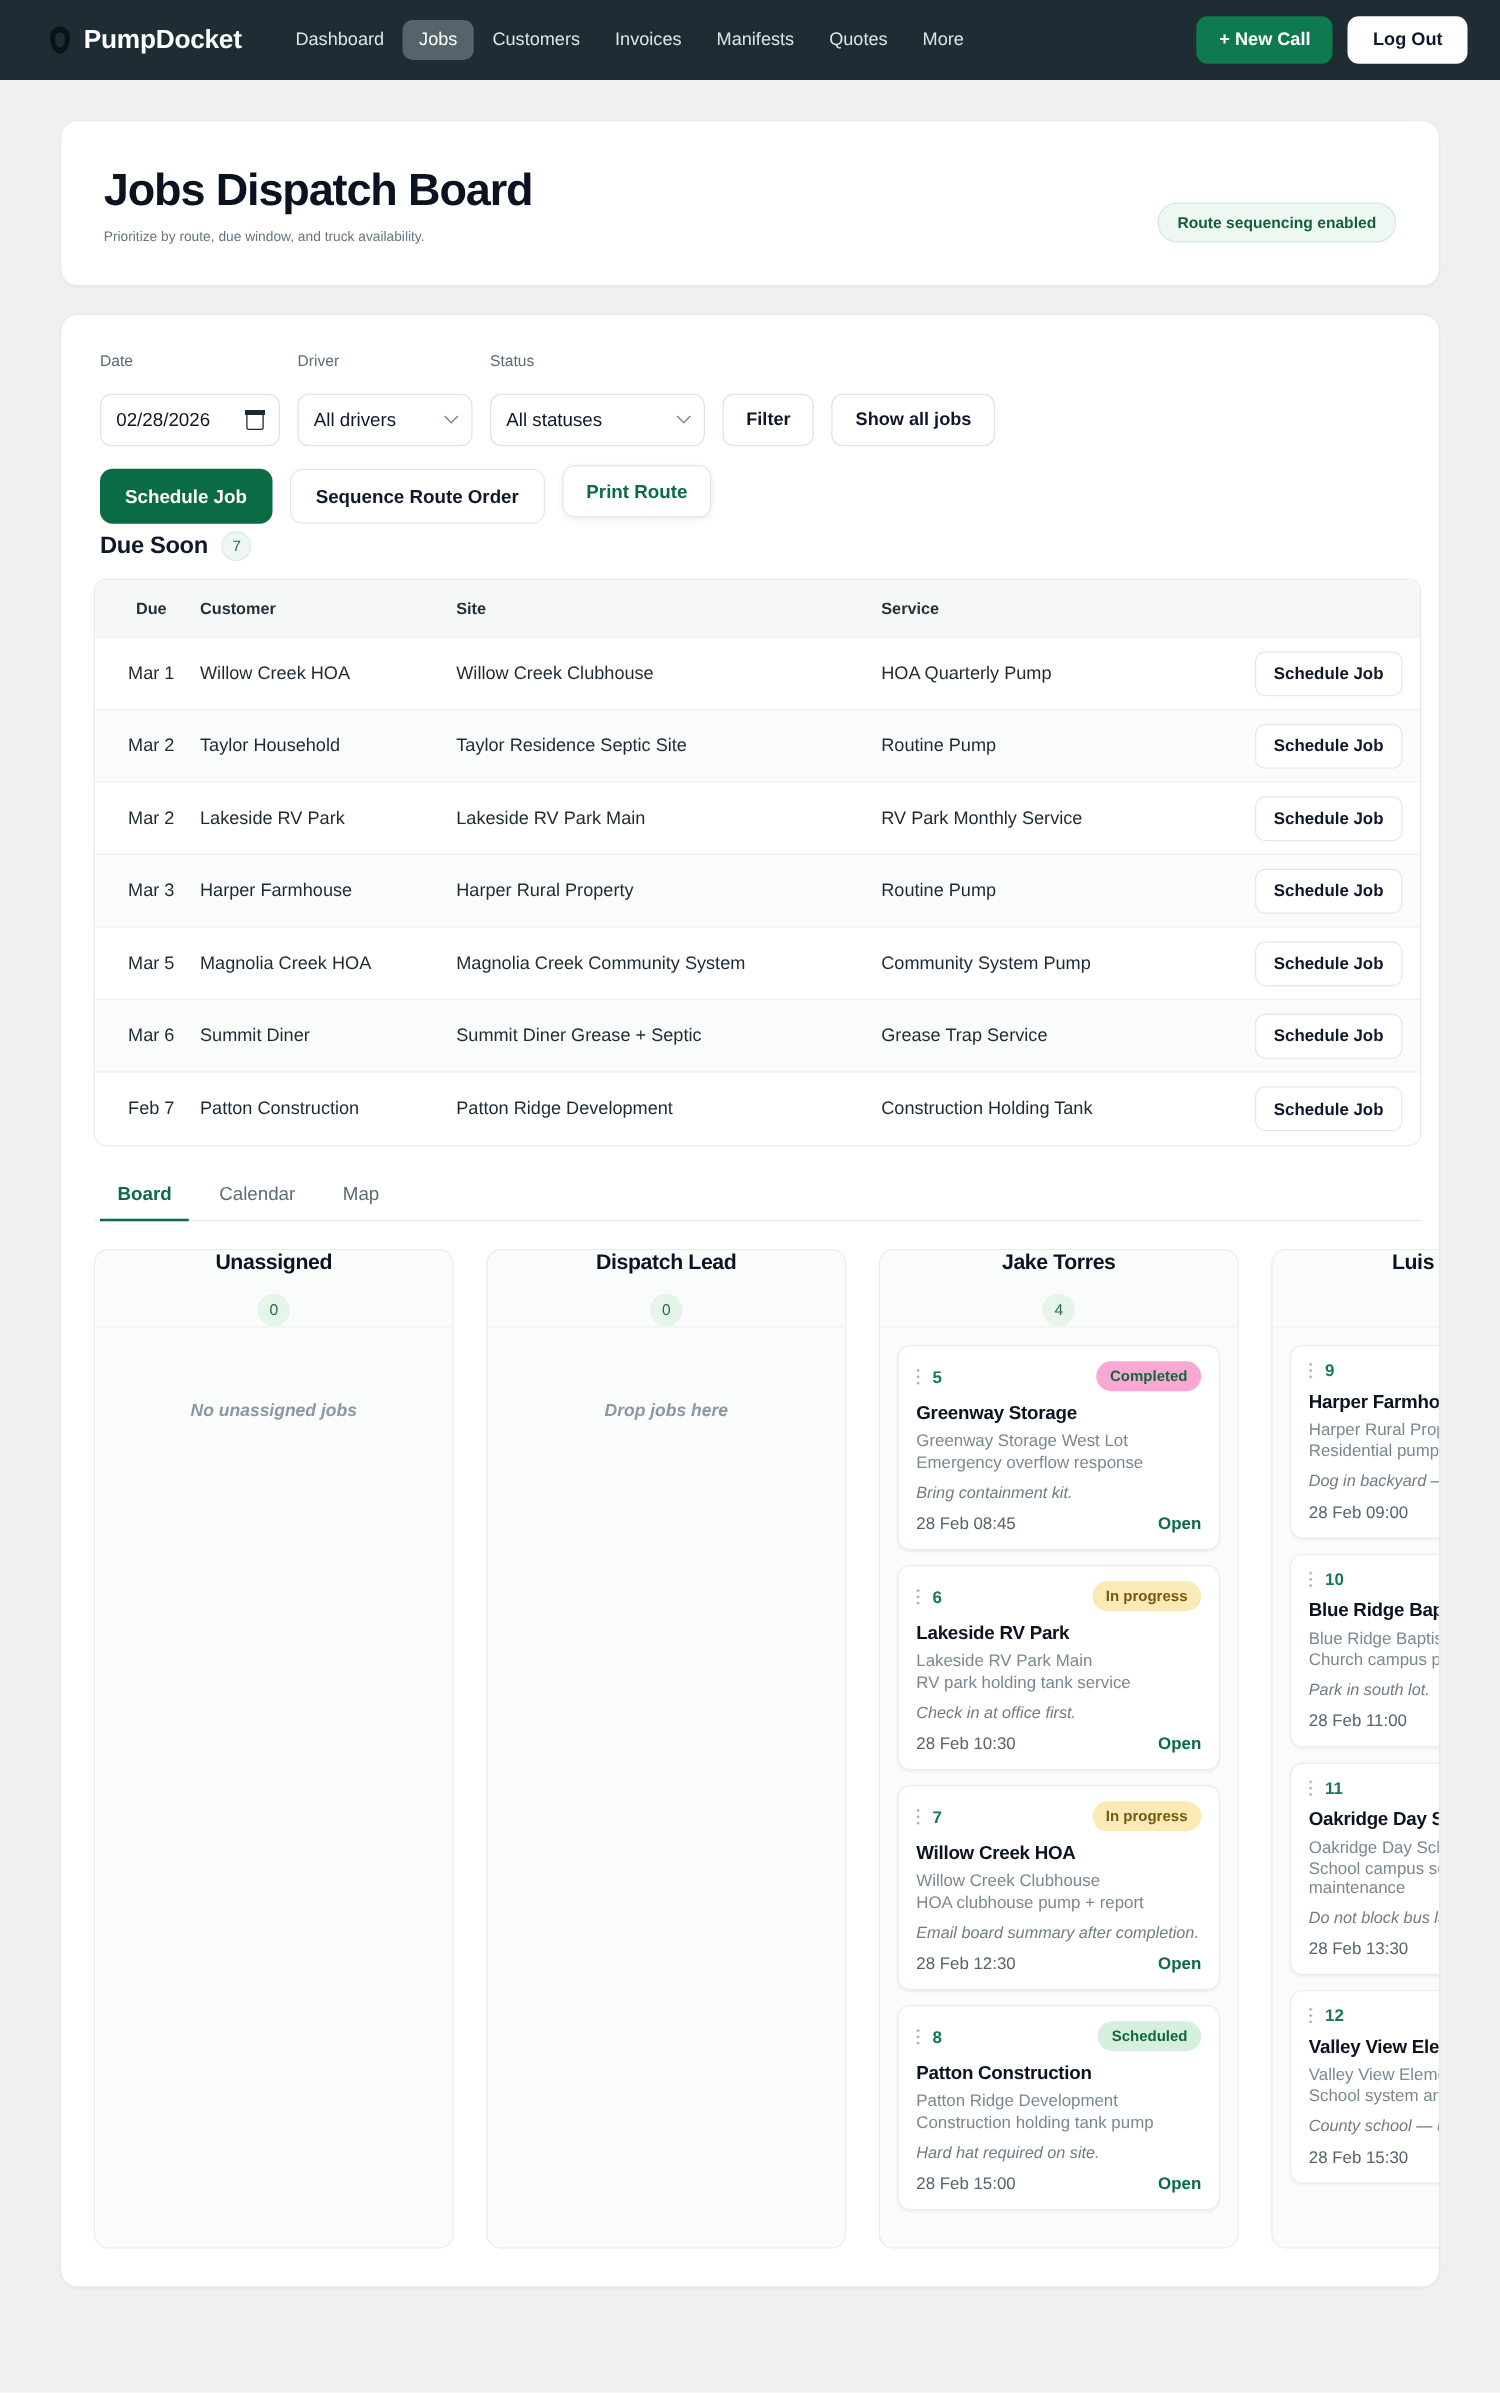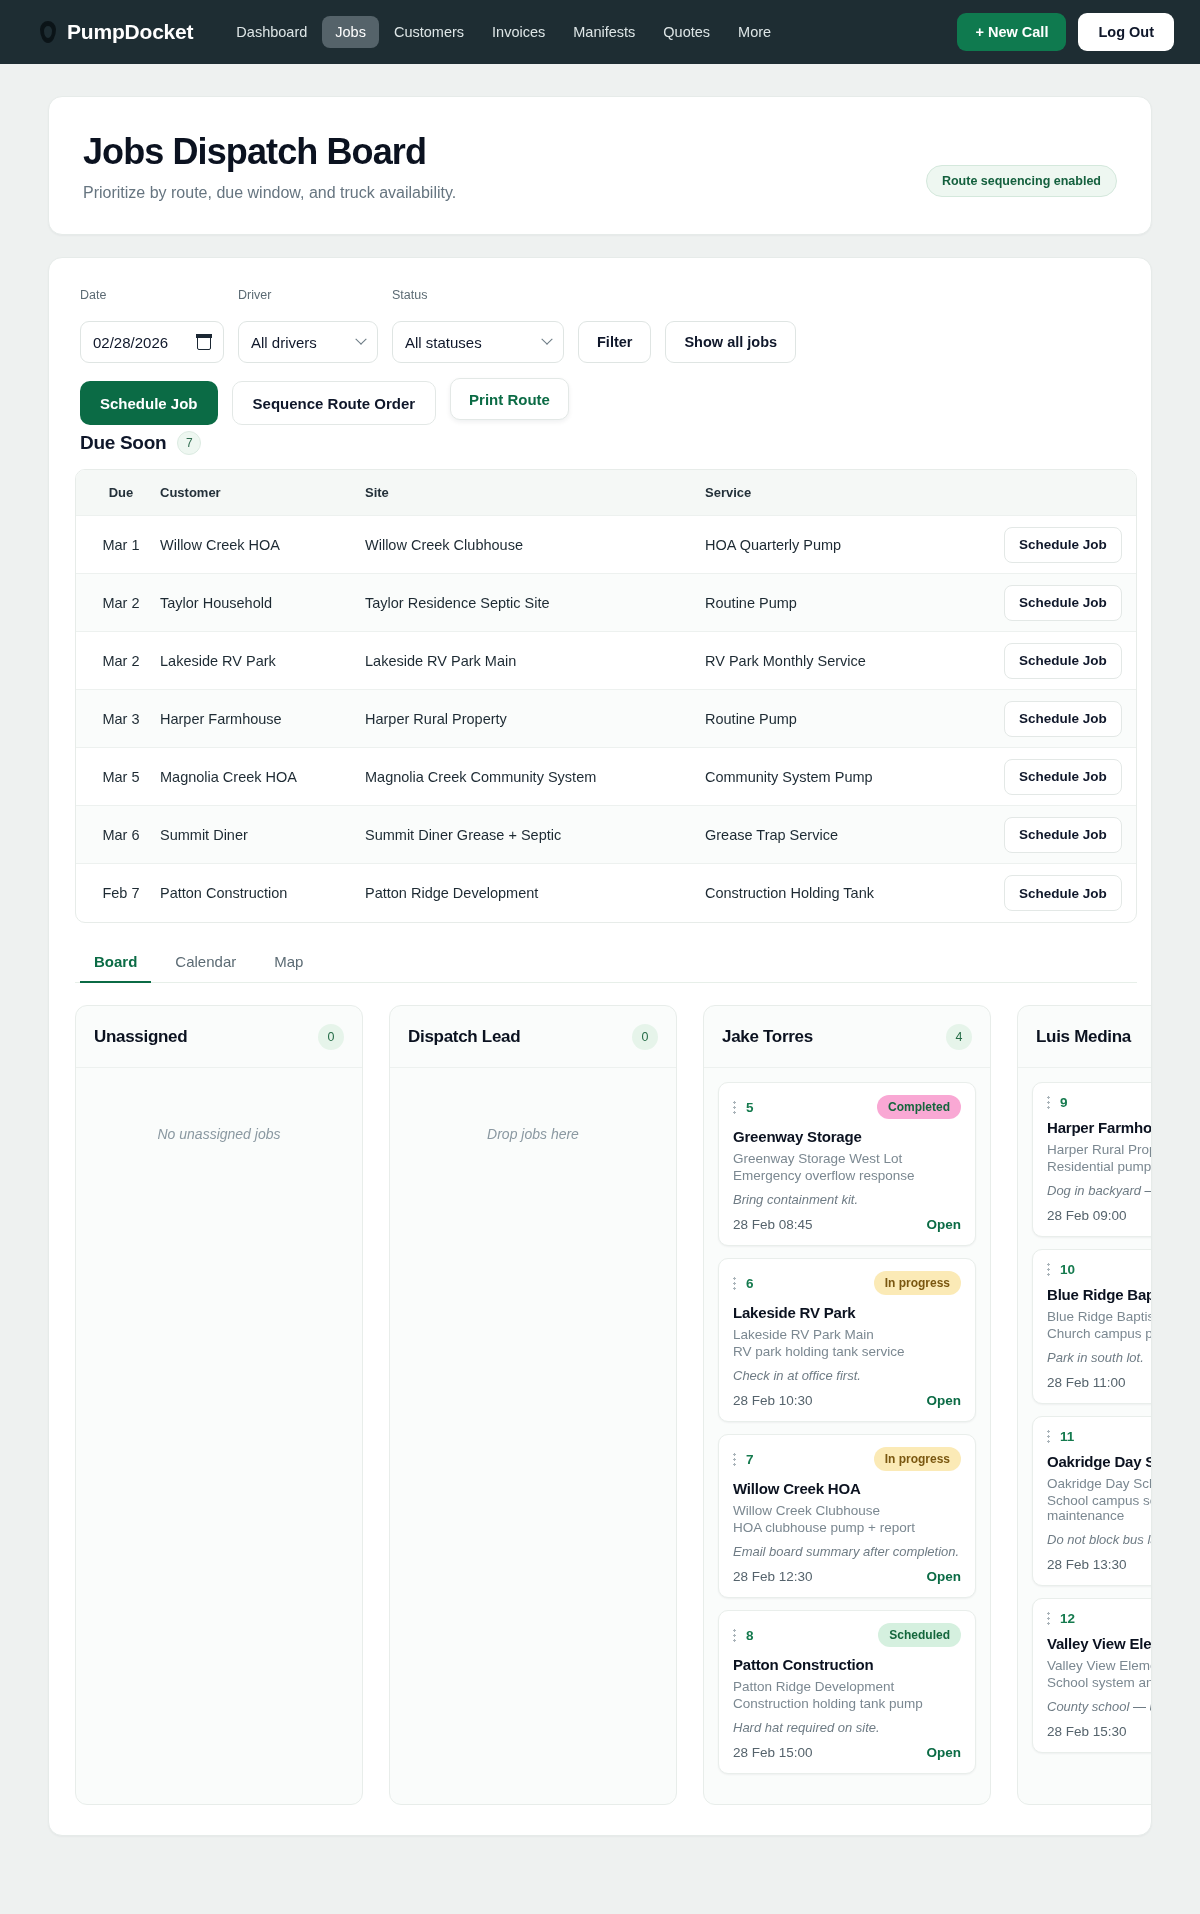--- a/index.html
+++ b/index.html
@@ -90,21 +90,21 @@
   }
   .hero-left { flex: 1; }
   .page-title {
     font-size: 36px;
     font-weight: bold;
     letter-spacing: -0.9px;
     color: #0b1220;
   }
   .page-sub {
     margin-top: 11px;
-    font-size: 16px;
+    font-size: 11px;
     color: #667580;
   }
   .pill-route {
     align-self: center;
     margin-top: 28px;
     background: #eef7f1;
     border: 1px solid #d4e8dc;
     color: #14603e;
     font-size: 12.5px;
     font-weight: bold;
@@ -274,35 +274,37 @@
     display: flex;
     flex-direction: column;
   }
   .col-head {
     height: 62px;
     display: flex;
     align-items: center;
     justify-content: space-between;
     padding: 0 18px;
     border-bottom: 1px solid #edf1ef;
+    flex-direction: column;
   }
   .col-title { font-size: 17px; font-weight: bold; letter-spacing: -0.3px; color: #0b1220; }
   .col-count {
     min-width: 26px; height: 26px; border-radius: 999px;
     background: #e6f4ea; color: #256c47;
     font-size: 12.5px;
     display: flex; align-items: center; justify-content: center;
   }
   .col-body { flex: 1; padding: 14px; display: flex; flex-direction: column; gap: 12px; }
   .empty {
     margin-top: 44px;
     text-align: center;
     color: #8a98a1;
     font-size: 14px;
     font-style: italic;
+    font-weight: bold;
   }
 
   .jcard {
     background: #fff;
     border: 1px solid #e9eeeb;
     border-radius: 10px;
     padding: 12px 14px 13px 14px;
     box-shadow: 0 1px 2px rgba(16,24,40,.05);
     cursor: grab;
   }

